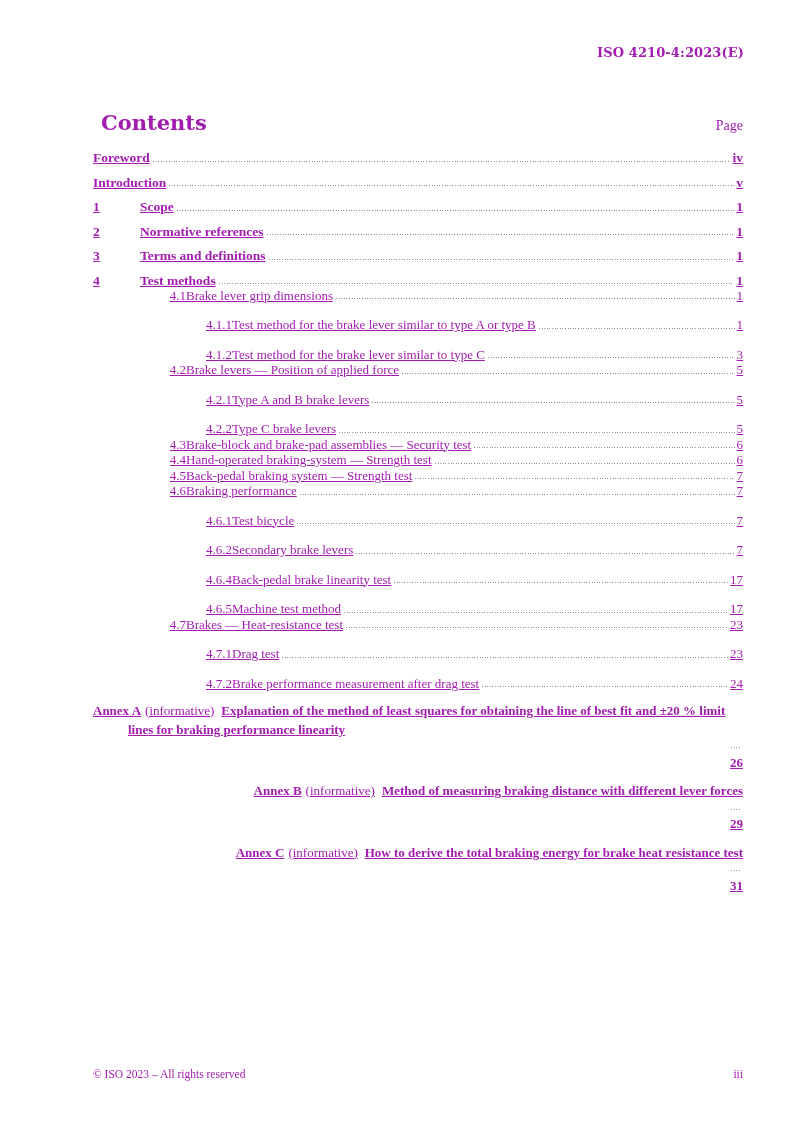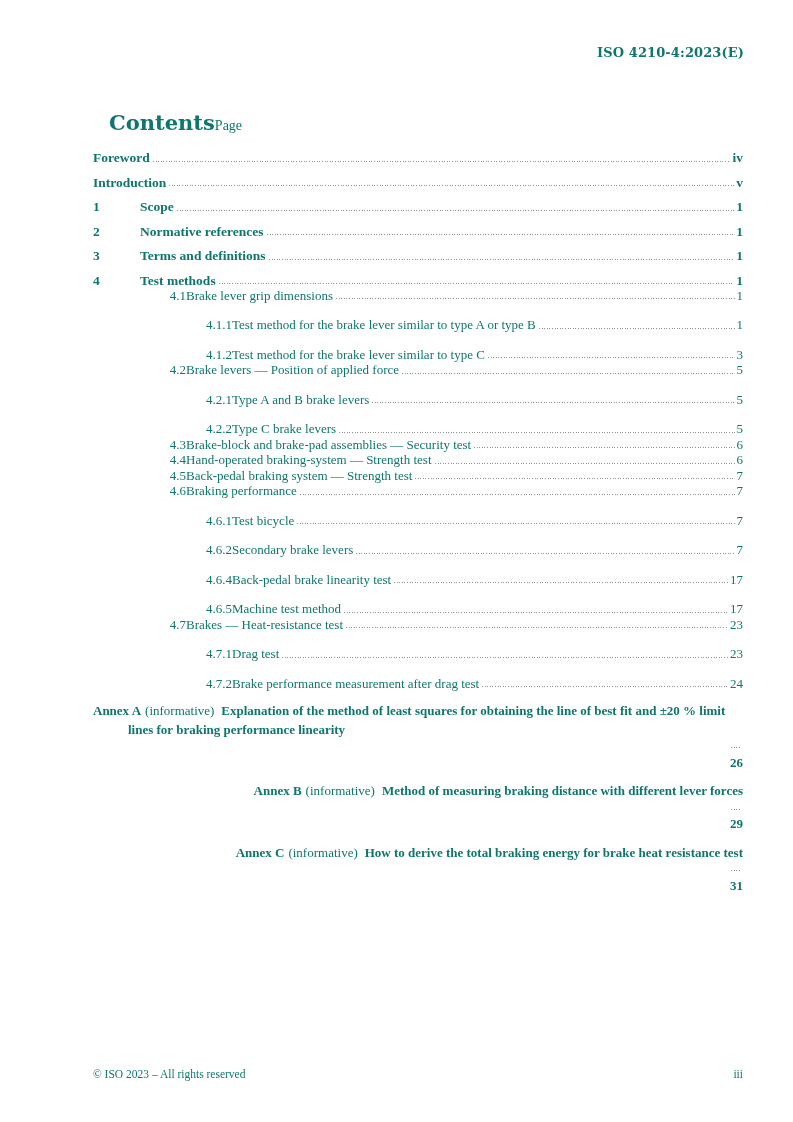--- a/index.html
+++ b/index.html
@@ -1,35 +1,35 @@
 <!DOCTYPE html>
 <html><head>
 <meta charset="utf-8">
 <style>
   html,body { margin:0; padding:0; background:#ffffff; }
   .page {
     position:relative; width:793px; height:1122px; margin:0 auto;
-    background:#ffffff; color:#0f766e; overflow:hidden;
+    background:#ffffff; color:#a21caf; overflow:hidden;
     font-family:"Liberation Serif","DejaVu Serif",serif;
   }
   .running-header {
     position:absolute; top:45px; left:93px; right:49px; text-align:right;
     font-family:"DejaVu Serif","Liberation Serif",serif;
     font-weight:700; font-size:13px; letter-spacing:0.1px;
   }
   .content { position:absolute; left:93px; right:50px; top:110px; }
 
-  .heading-row { display:flex; justify-content:flex-start; align-items:baseline; margin:0 0 14px 16px; }
+  .heading-row { display:flex; justify-content:space-between; align-items:baseline; margin:0 0 14px 8px; }
   .contents-title {
     font-family:"DejaVu Serif","Liberation Serif",serif;
     font-size:21px; font-weight:700; margin:0; line-height:26px;
   }
   .page-label { font-size:14px; }
 
-  .row { display:flex; align-items:baseline; }
+  .row { display:flex; align-items:baseline;text-decoration:underline; }
   .row.front, .row.l1 { font-size:13.5px; font-weight:700; line-height:15px; margin-top:9.5px; }
   .row.l1 .num { width:47px; flex:none; }
   .row.l2, .row.l3 { font-size:13px; font-weight:400; line-height:15.5px;text-align:right; }
   .row.l2 { padding-left:47px; }
   .row.l2 .num { width:46px; flex:none; }
   .row.l3 { padding-left:93px; }
   .row.l3 .num { width:46px; flex:none;margin-top:14px; }
   .title { flex:0 1 auto; }
 
   .leader {

